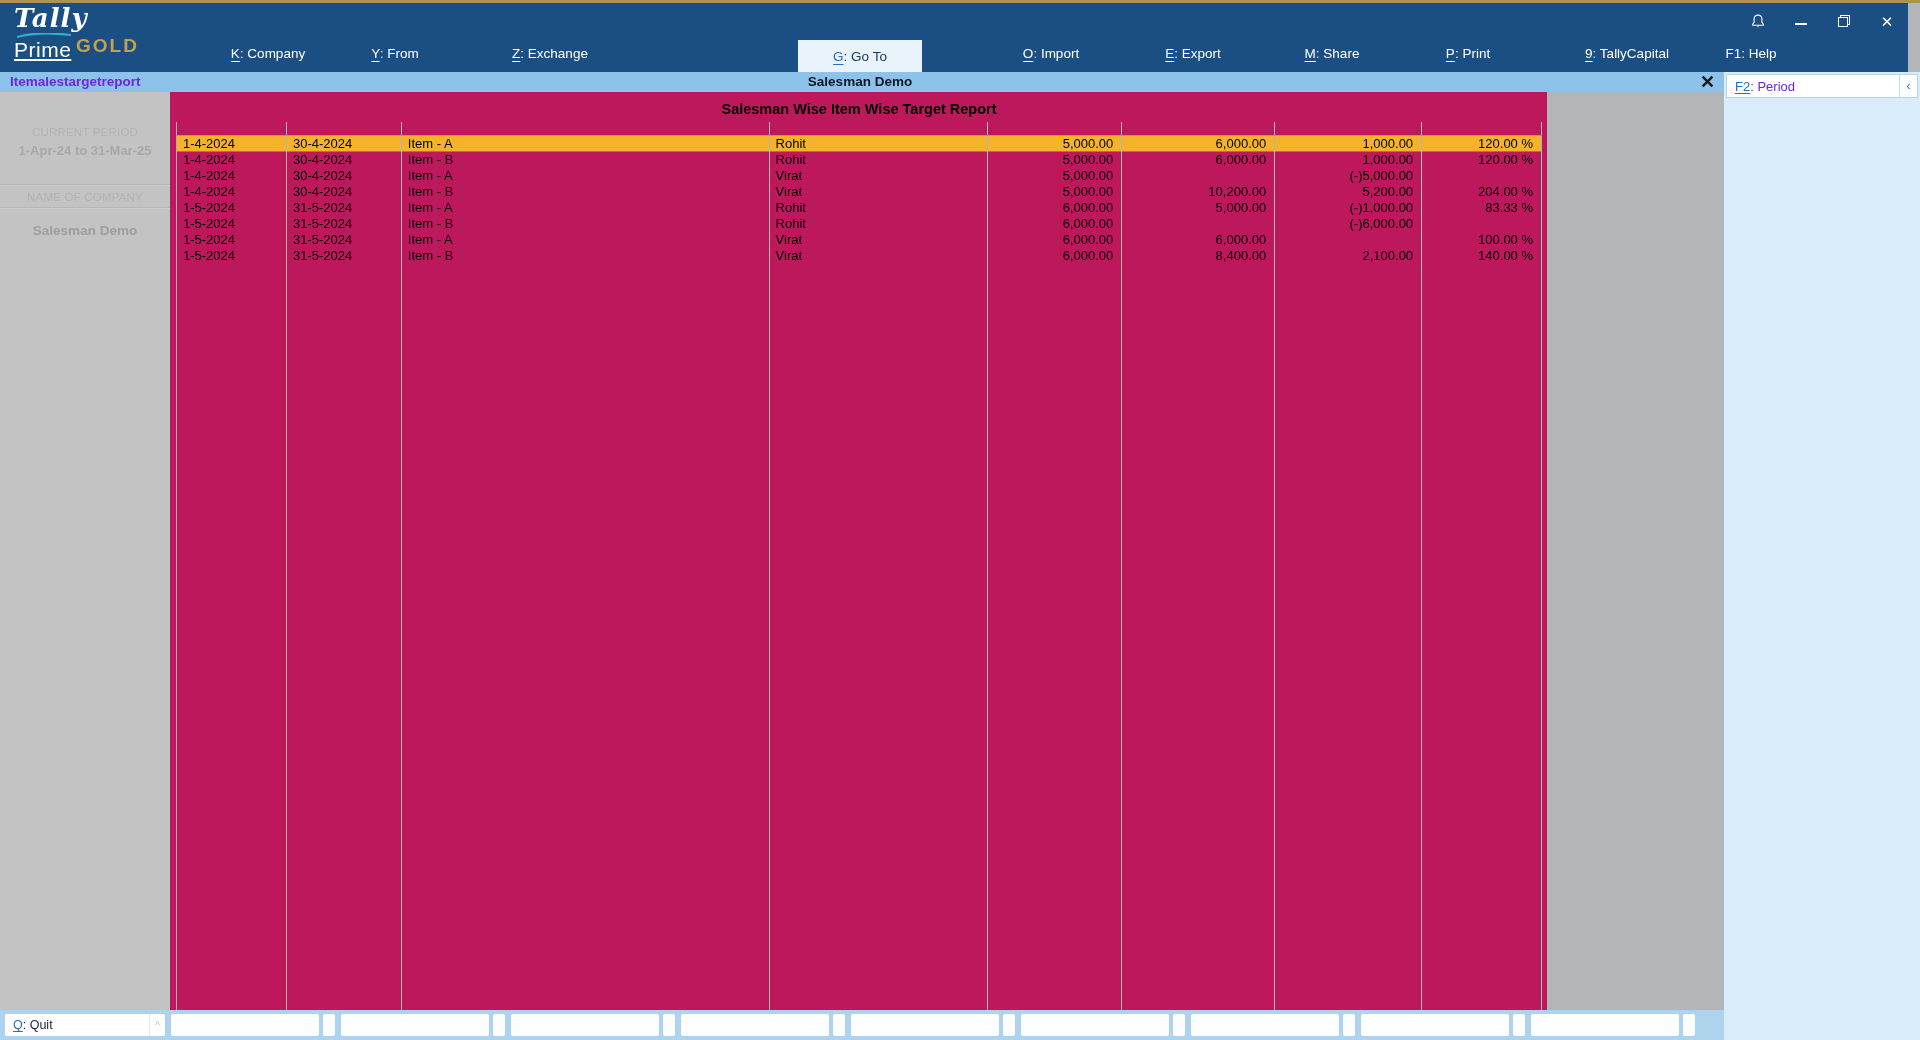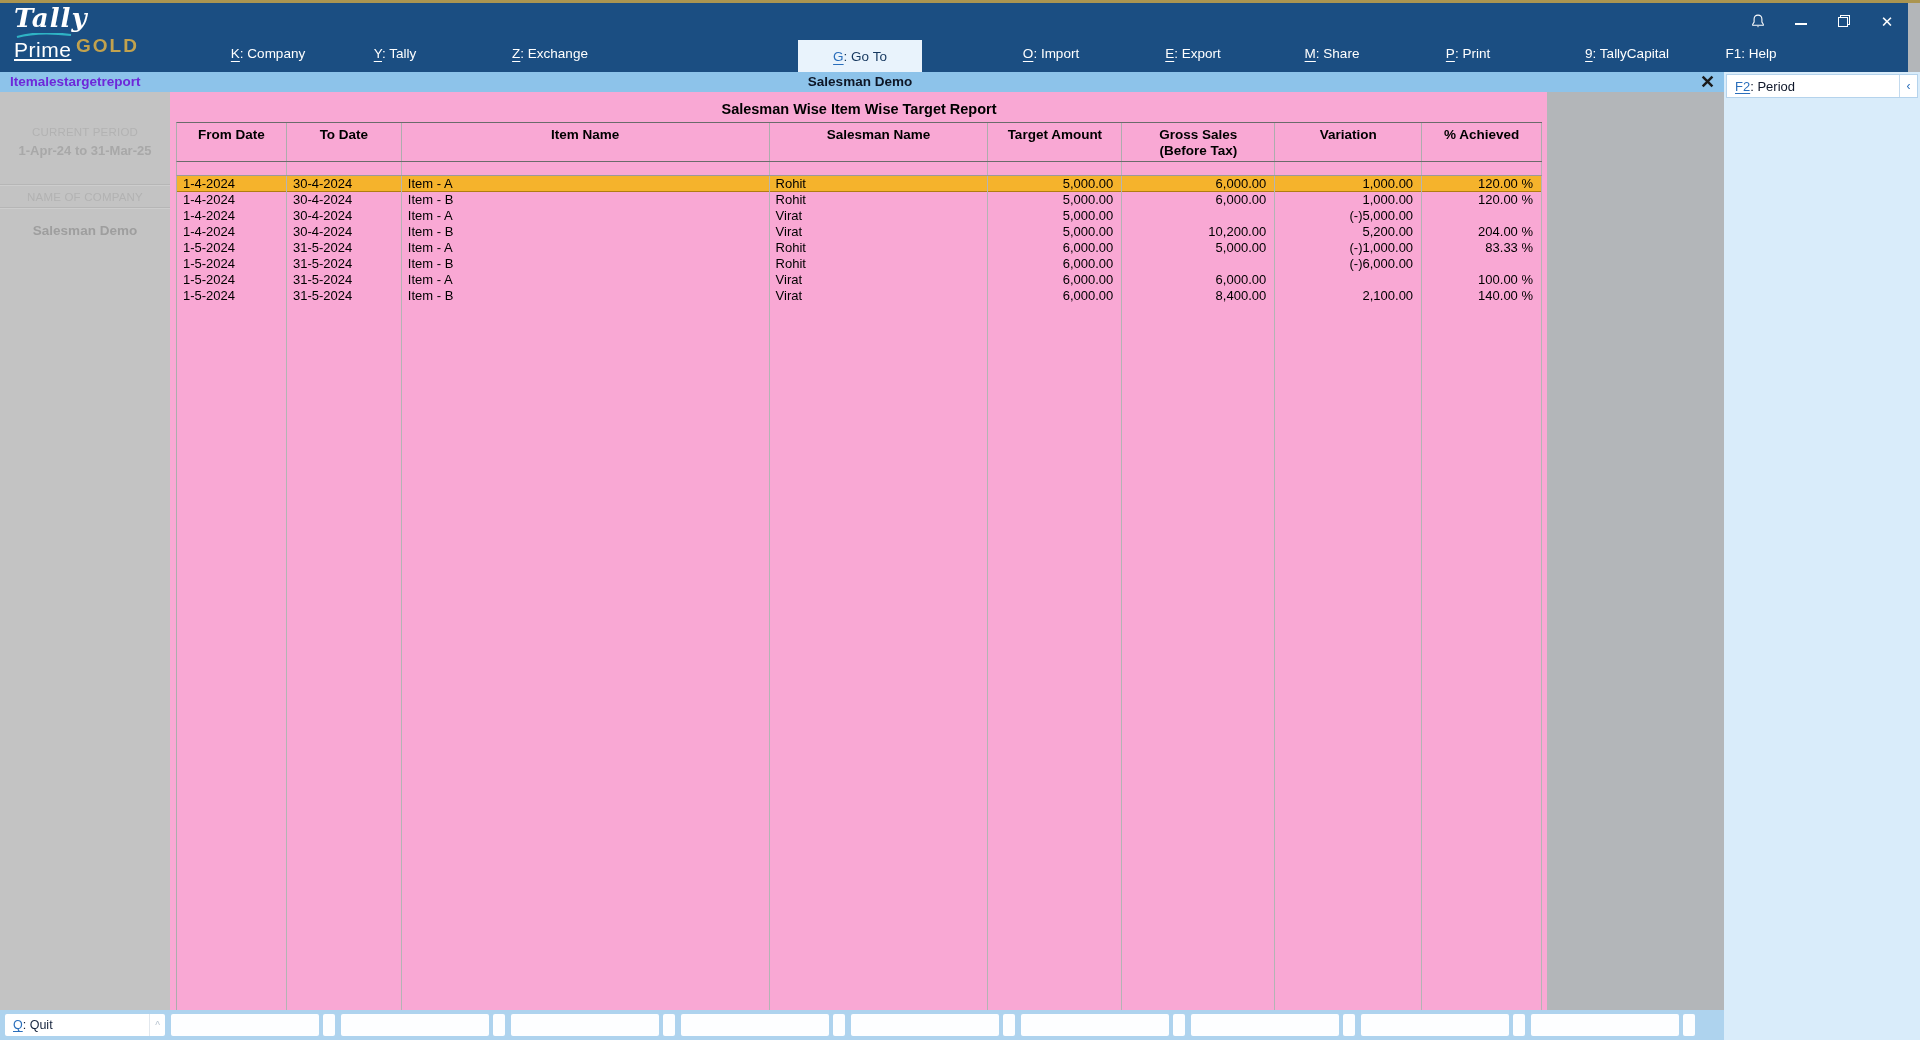--- a/index.html
+++ b/index.html
@@ -39,36 +39,36 @@
               font-size:13.5px; font-weight:bold; color:#0d1626; }
   .tb-close { position:absolute; left:1700px; top:-2px; font-size:18px; font-weight:bold;
               color:#1a1a1a; cursor:default; line-height:24px; }
 
   
   .rightpanel { position:absolute; left:1724px; top:72px; width:196px; height:968px; background:#d9ecfa; }
   .f2box { position:absolute; top:2px; left:2px; width:192px; height:24px; background:#ffffff;
            border:1px solid #b5d3ec; display:flex; align-items:center; font-size:13px; }
   .f2box .pad { padding-left:8px; }
   .f2box .key { color:#2a6ebb; text-decoration:underline; text-underline-offset:2px; }
-  .f2box .lbl { color:#0f172a; }
+  .f2box .lbl { color:#6d28d9; }
   .f2chev { margin-left:auto; width:18px; height:22px; border-left:1px solid #c3daee;
             display:flex; align-items:center; justify-content:center; color:#2a6ebb; font-size:12px; }
 
   
   .sidebar { position:absolute; left:0; top:92px; width:170px; height:918px; background:#c3c3c3;
              text-align:center; }
   .sb-label { margin-top:34px; font-size:11.5px; color:#b2b2b2; letter-spacing:0.2px; }
   .sb-period { margin-top:5px; font-size:13px; font-weight:bold; color:#a8a8a8; }
   .sb-div1 { margin-top:26px; border-top:1px solid #b6b6b6; border-bottom:1px solid #cdcdcd; }
   .sb-label2 { margin-top:5px; font-size:11.5px; color:#b2b2b2; letter-spacing:0.2px; }
   .sb-div2 { margin-top:4px; border-top:1px solid #b6b6b6; border-bottom:1px solid #cdcdcd; }
   .sb-company { margin-top:14px; font-size:13.5px; font-weight:bold; color:#9e9e9e; }
 
   
-  .main { position:absolute; left:170px; top:92px; width:1377px; height:918px; background:#f9a8d4; }
+  .main { position:absolute; left:170px; top:92px; width:1377px; height:918px; background:#be185d; }
   .report-title { position:absolute; top:9px; left:6px; width:1366px; text-align:center;
                   font-weight:bold; font-size:14.5px; color:#000; }
   .grid { position:absolute; left:6px; top:30px; width:1366px; height:888px;
           display:flex; flex-direction:column; }
   .hrow { display:flex; height:40px; border-top:1px solid #6b6b6b; border-bottom:1px solid #6b6b6b;
           border-left:1px solid #adadad; }
   .hcell { border-right:1px solid #adadad; text-align:center; font-weight:bold; font-size:13.5px;
            line-height:16px; padding-top:4px; color:#000; }
   .blankrow { display:flex; height:14px; border-left:1px solid #adadad; border-bottom:1px solid #9a9a9a; }
   .brow { display:flex; height:16px; font-size:13px; line-height:16px; color:#000;
@@ -122,21 +122,21 @@
       <svg width="14" height="14" viewBox="0 0 14 14">
         <rect x="3.5" y="1.5" width="9" height="9" fill="none" stroke="#ffffff"></rect>
         <rect x="1.5" y="3.5" width="9" height="9" fill="#1b4e82" stroke="#ffffff"></rect>
       </svg>
     </div>
     <div class="winbtn">
       <span class="closeglyph">✕</span>
     </div>
   </div>
 <div class="menu-item" style="left: 268px;"><span class="key">K</span><span>: Company</span></div>
-    <div class="menu-item" style="left: 395px;"><span class="key">Y</span><span>: Tally</span></div>
+    <div class="menu-item" style="left: 395px;"><span class="key">Y</span><span>: From</span></div>
     <div class="menu-item" style="left: 550px;"><span class="key">Z</span><span>: Exchange</span></div>
     <div class="menu-item active" style="left: 860px;">
       <span class="key">G</span>
       <span>: Go To</span>
     </div>
     <div class="menu-item" style="left: 1051px;"><span class="key">O</span><span>: Import</span></div>
     <div class="menu-item" style="left: 1193px;"><span class="key">E</span><span>: Export</span></div>
     <div class="menu-item" style="left: 1332px;"><span class="key">M</span><span>: Share</span></div>
     <div class="menu-item" style="left: 1468px;"><span class="key">P</span><span>: Print</span></div>
     <div class="menu-item" style="left: 1627px;"><span class="key">9</span><span>: TallyCapital</span></div>
@@ -162,30 +162,20 @@
   <div class="sb-period">1-Apr-24 to 31-Mar-25</div>
   <div class="sb-div1"></div>
   <div class="sb-label2">NAME OF COMPANY</div>
   <div class="sb-div2"></div>
   <div class="sb-company">Salesman Demo</div>
 </div>
 
 <div class="main">
   <div class="report-title">Salesman Wise Item Wise Target Report</div>
   <div class="grid">
-    <div class="hrow">
-        <div class="hcell" style="width: 110px;">From Date</div>
-        <div class="hcell" style="width: 115px;">To Date</div>
-        <div class="hcell" style="width: 368px;">Item Name</div>
-        <div class="hcell" style="width: 219px;">Salesman Name</div>
-        <div class="hcell" style="width: 134px;">Target Amount</div>
-        <div class="hcell" style="width: 153px;">Gross Sales<br>(Before Tax)</div>
-        <div class="hcell" style="width: 147px;">Variation</div>
-        <div class="hcell" style="width: 120px;">% Achieved</div>
-      </div>
     <div class="blankrow">
         <div class="bcell" style="width: 110px;"></div>
         <div class="bcell" style="width: 115px;"></div>
         <div class="bcell" style="width: 368px;"></div>
         <div class="bcell" style="width: 219px;"></div>
         <div class="bcell" style="width: 134px;"></div>
         <div class="bcell" style="width: 153px;"></div>
         <div class="bcell" style="width: 147px;"></div>
         <div class="bcell" style="width: 120px;"></div>
       </div>

